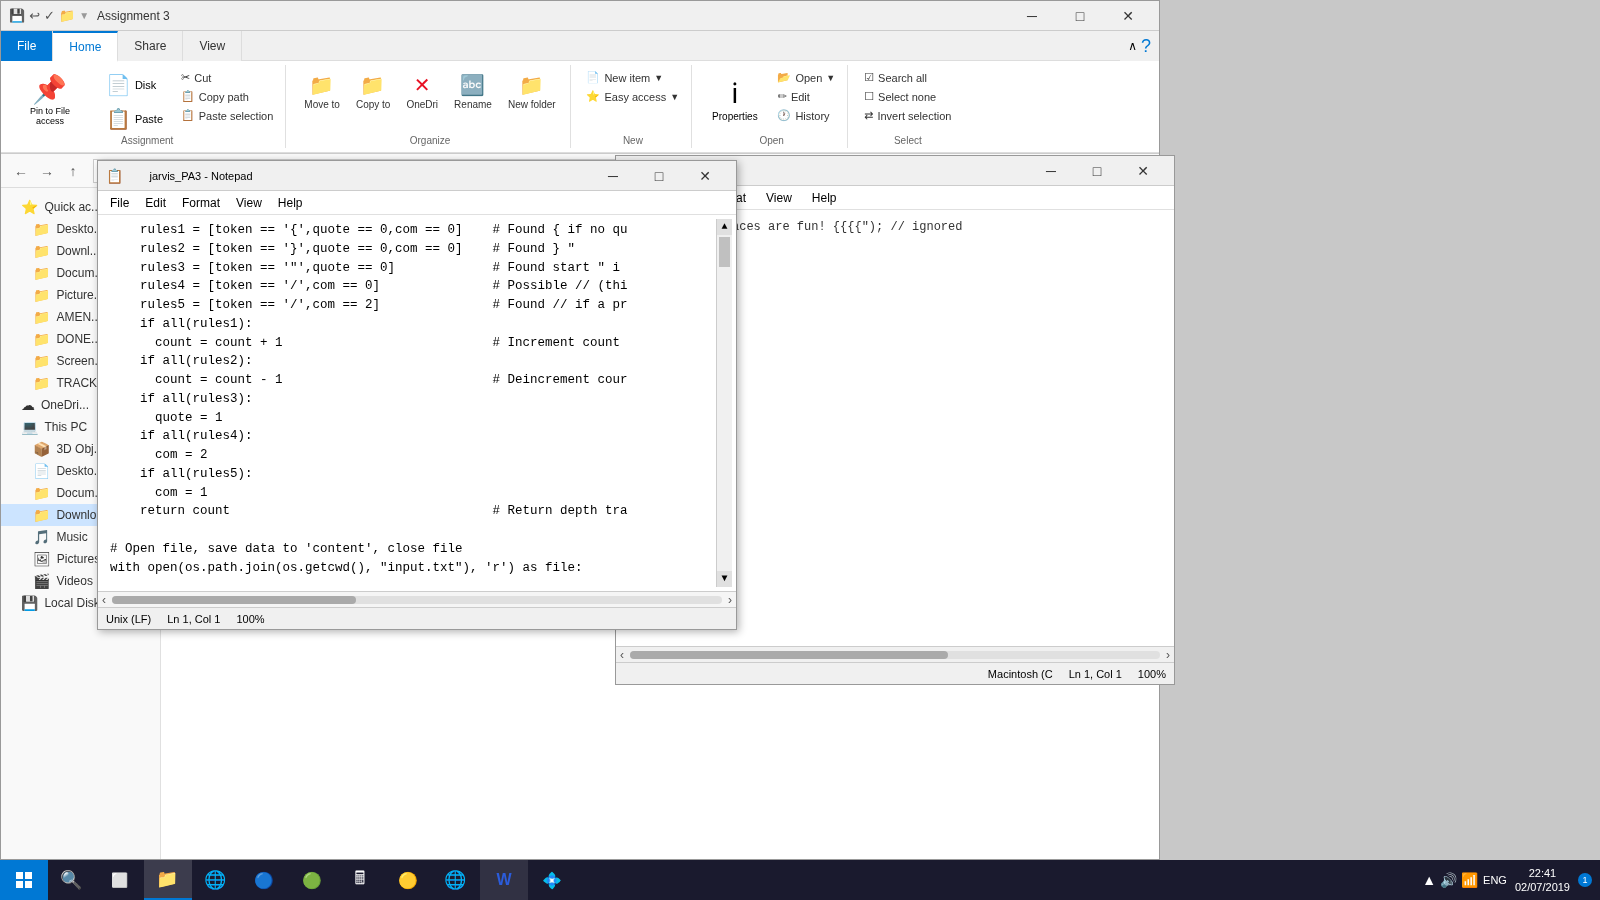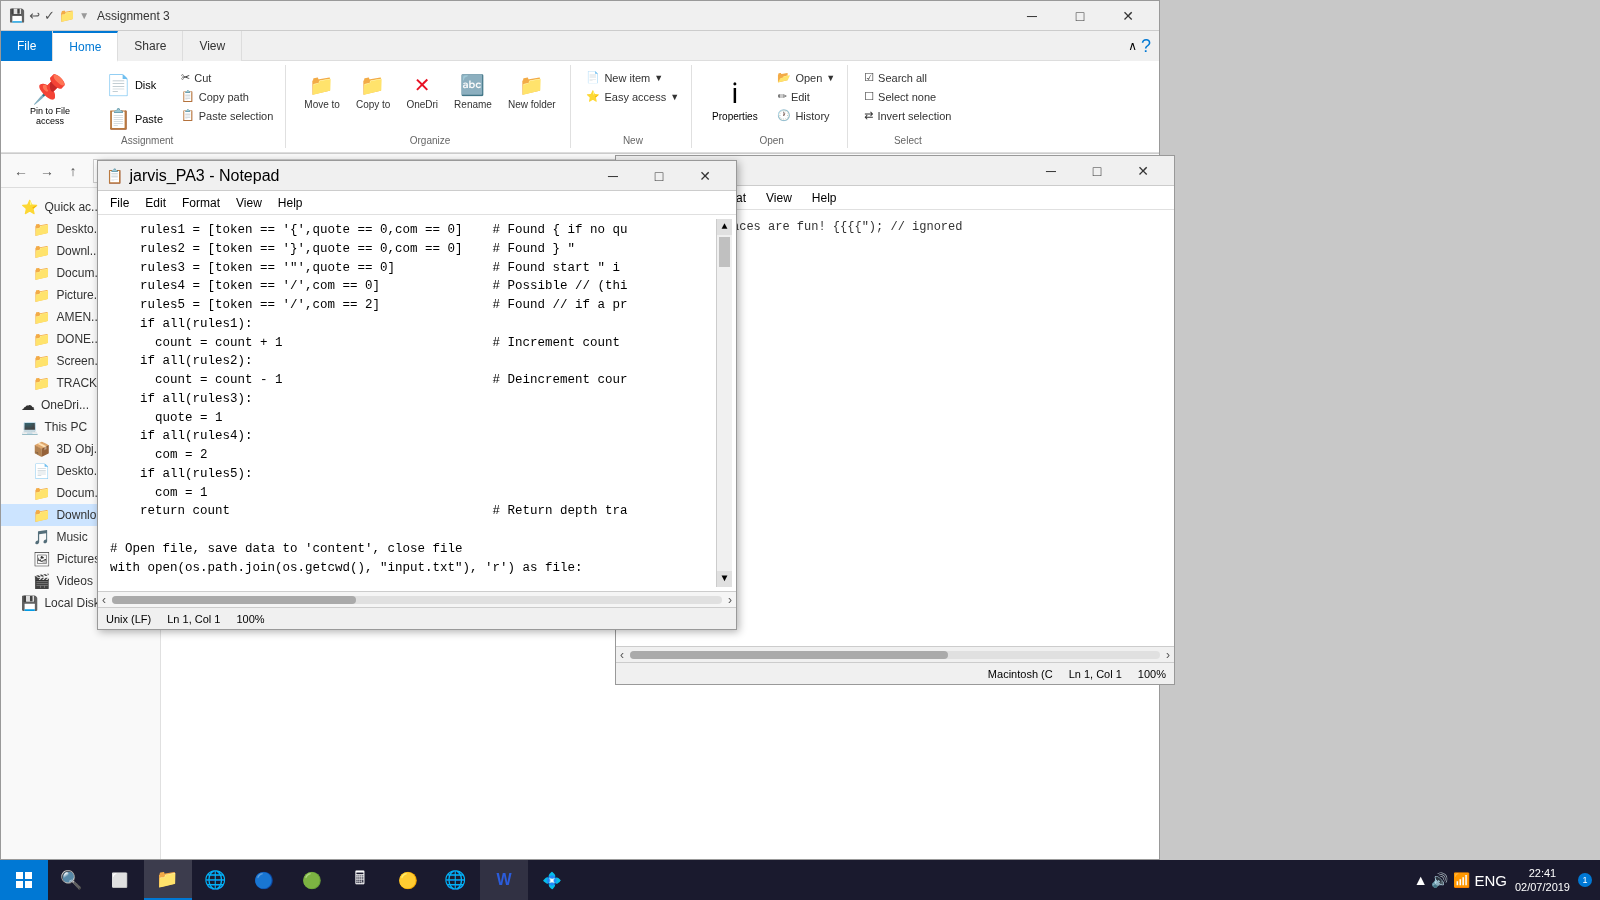--- a/index.html
+++ b/index.html
@@ -71,21 +71,21 @@
     .np-menu-item { padding: 2px 8px; font-size: 12px; cursor: pointer; }
     #bg-notepad-content { flex: 1; padding: 8px; font-family: 'Courier New', monospace; font-size: 12px; overflow: hidden; background: white; color: #333; line-height: 1.5; }
     #bg-notepad-statusbar { height: 22px; background: #f0f0f0; border-top: 1px solid #ccc; display: flex; align-items: center; justify-content: flex-end; padding: 0 8px; font-size: 11px; gap: 16px; }
     #bg-notepad-hscroll { height: 16px; background: #f0f0f0; border-top: 1px solid #ccc; display: flex; align-items: center; }
     #bg-np-window-controls { margin-left: auto; display: flex; }
 
     
     #fg-notepad { position: absolute; top: 160px; left: 97px; width: 640px; height: 470px; background: white; border: 1px solid #999; display: flex; flex-direction: column; z-index: 10; box-shadow: 2px 2px 8px rgba(0,0,0,0.3); }
     #fg-notepad-titlebar { height: 30px; background: #f0f0f0; display: flex; align-items: center; padding: 0 8px; border-bottom: 1px solid #ccc; }
     #fg-np-icon { font-size: 14px; margin-right: 6px; }
-    #fg-np-title { font-size: 16px; flex: 1; }
+    #fg-np-title { font-size: 11px; flex: 1; margin-left: 20px; }
     #fg-np-window-controls { display: flex; }
     .fg-win-ctrl { width: 46px; height: 30px; display: flex; align-items: center; justify-content: center; cursor: pointer; font-size: 14px; color: #333; }
     #fg-notepad-menu { height: 24px; display: flex; align-items: center; padding: 0 4px; background: white; border-bottom: 1px solid #e0e0e0; }
     #fg-notepad-content { flex: 1; font-family: 'Courier New', monospace; font-size: 13px; overflow: hidden; color: #000; line-height: 1.55; padding: 4px; display: flex; }
     #fg-notepad-text { flex: 1; overflow: hidden; padding: 2px 8px; }
     #fg-notepad-vscroll { width: 16px; background: #f5f5f5; border-left: 1px solid #ccc; display: flex; flex-direction: column; }
     .scroll-btn { height: 16px; display: flex; align-items: center; justify-content: center; cursor: pointer; font-size: 10px; background: #e0e0e0; }
     .scroll-track { flex: 1; background: #f0f0f0; }
     .scroll-thumb { height: 30px; background: #c0c0c0; margin: 2px; }
     #fg-notepad-hscroll { height: 16px; background: #f5f5f5; border-top: 1px solid #ccc; display: flex; align-items: center; }
@@ -494,21 +494,21 @@
   <div class="taskbar-icon" style="font-size:16px;">🟡</div>
   <div class="taskbar-icon">🌐</div>
   <div class="taskbar-icon" style="background: rgba(255,255,255,0.1); font-weight:bold; color:#2b5cdb; font-size:16px;">W</div>
   <div class="taskbar-icon" style="font-size:16px;">💠</div>
 
   <div id="taskbar-tray">
     <div id="taskbar-icons">
       <span class="tray-icon">▲</span>
       <span class="tray-icon">🔊</span>
       <span class="tray-icon">📶</span>
-      <span class="tray-icon" style="font-size:15px;">ENG</span>
+      <span class="tray-icon" style="font-size:11px;">ENG</span>
     </div>
     <div id="taskbar-time">
       <div>22:41</div>
       <div>02/07/2019</div>
     </div>
     <div id="notification-badge">1</div>
   </div>
 </div>
 
 </body></html>

